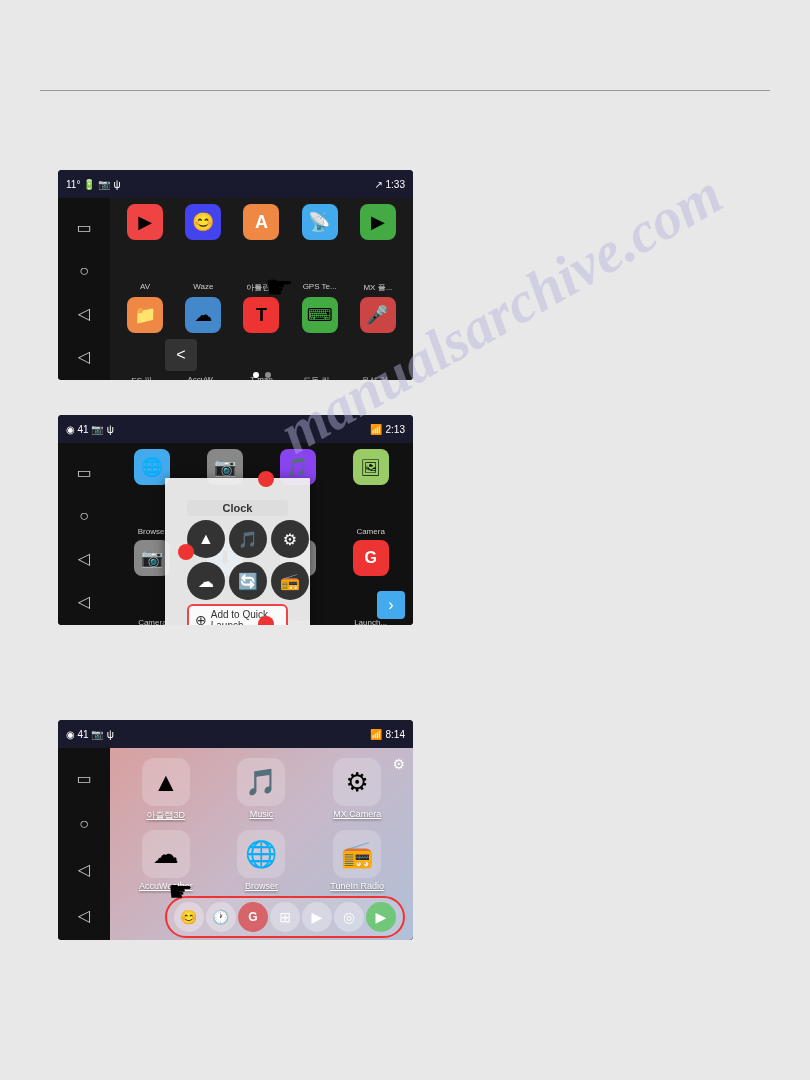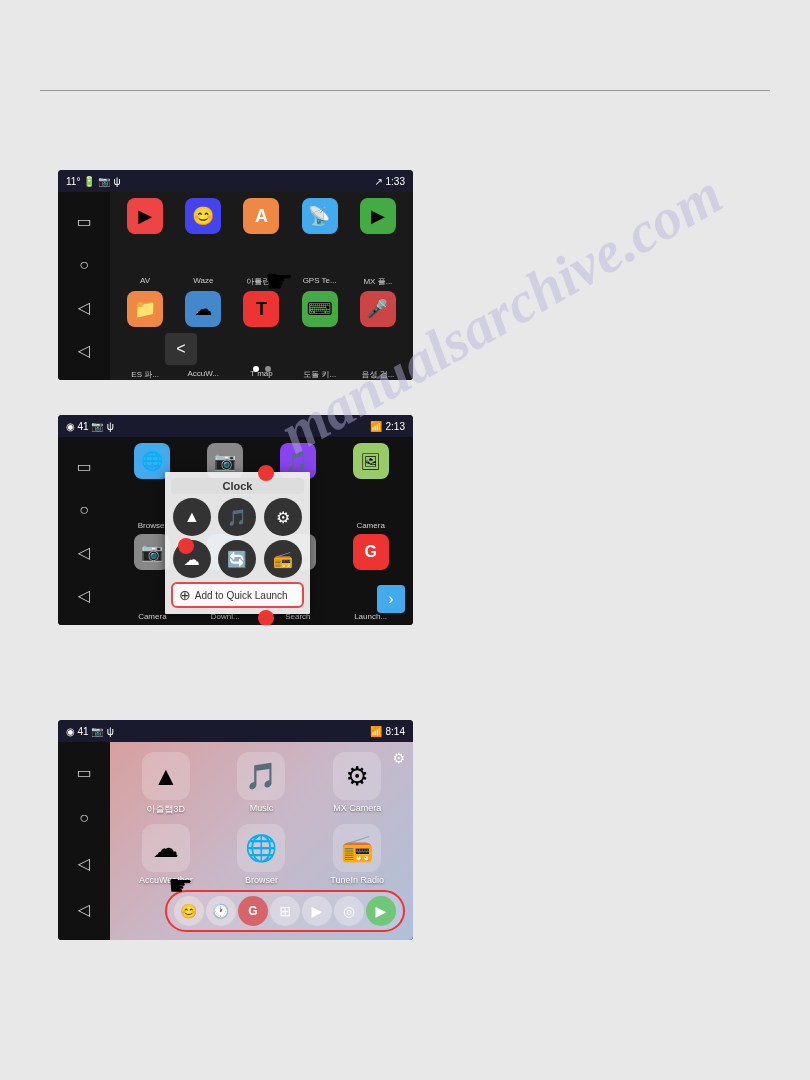--- a/index.html
+++ b/index.html
@@ -72,21 +72,21 @@
     
     .ss3 {
       top: 720px;
       left: 58px;
       width: 355px;
       height: 220px;
     }
 
     
     .status-bar {
-      height: 22px;
+      height: 28px;
       background: #1a1a2e;
       display: flex;
       align-items: center;
       justify-content: space-between;
       padding: 0 8px;
       font-size: 10px;
       color: #fff;
     }
 
     .status-left { display: flex; align-items: center; gap: 4px; }
@@ -224,21 +224,21 @@
       padding: 6px 8px;
     }
 
     
     .quick-menu {
       position: absolute;
       top: 35px;
       left: 55px;
       background: rgba(240,240,240,0.95);
       border-radius: 1px;
-      padding: 6px;
+      padding: 22px;
       width: 145px;
       z-index: 40;
       box-shadow: 0 2px 12px rgba(0,0,0,0.5);
     }
 
     .quick-menu-title {
       text-align: center;
       font-size: 11px;
       font-weight: bold;
       color: #333;
@@ -321,20 +321,21 @@
       justify-content: center;
       font-size: 26px;
       background: rgba(255,255,255,0.2);
     }
 
     .app-label-3 {
       font-size: 9px;
       color: #fff;
       text-align: center;
       text-shadow: 0 1px 2px rgba(0,0,0,0.5);
+      text-decoration: underline;
     }
 
     
     .quick-launch-bar {
       position: absolute;
       bottom: 8px;
       left: 55px;
       right: 8px;
       height: 42px;
       background: rgba(255,255,255,0.15);

